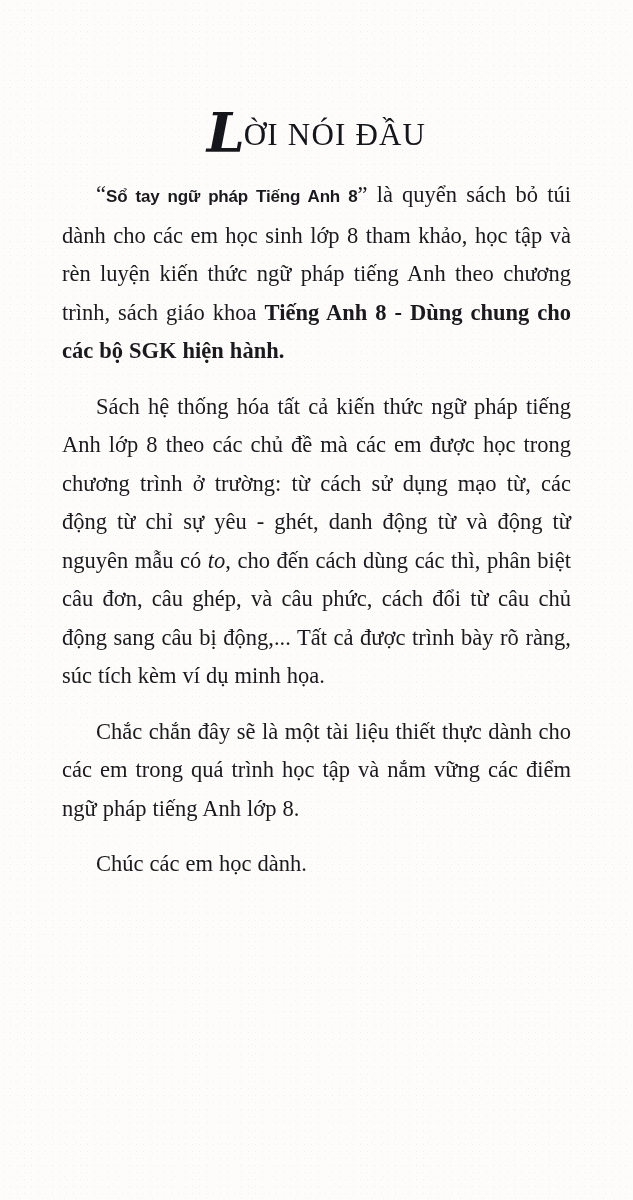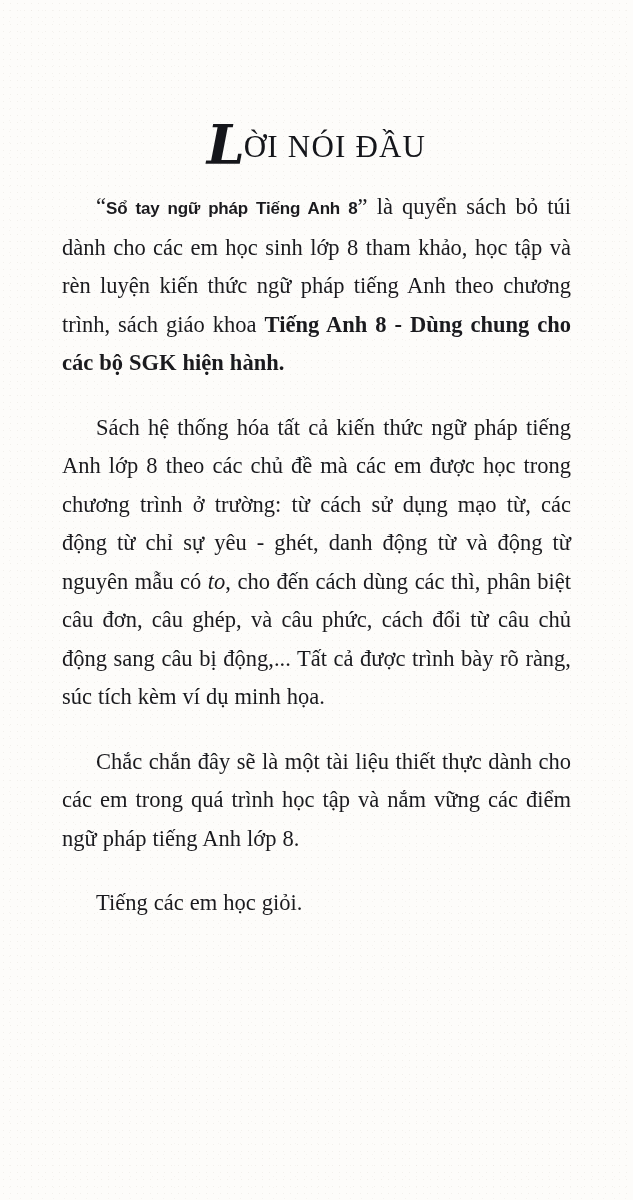--- a/index.html
+++ b/index.html
@@ -22,21 +22,21 @@
     pointer-events: none;
     background-image:
       radial-gradient(rgba(180,170,160,0.20) 0.6px, transparent 0.7px),
       radial-gradient(rgba(190,180,170,0.14) 0.5px, transparent 0.6px);
     background-size: 7px 7px, 11px 11px;
     background-position: 0 0, 4px 5px;
     opacity: 0.75;
   }
   .page {
     position: relative;
-    padding: 12px 62px;
+    padding: 0 62px;
     box-sizing: border-box;
     height: 100%;
   }
   .title {
     text-align: center;
     margin: 0;
     padding-top: 108px;
     font-family: "Liberation Serif", serif;
     font-size: 31px;
     font-weight: normal;
@@ -66,21 +66,21 @@
     line-height: 38.5px;
     text-align: justify;
     text-indent: 34px;
     color: #1a1a1e;
     word-spacing: 0.4px;
   }
   p.first-para {
     margin-top: 26px;
   }
   p.para + p.para {
-    margin-top: 26px;
+    margin-top: 17px;
   }
   .bold {
     font-weight: bold;
   }
   .bold-sans {
     font-family: "Liberation Sans", sans-serif;
     font-weight: bold;
     font-size: 17px;
     letter-spacing: -0.2px;
   }
@@ -119,18 +119,18 @@
     <p class="para">
       <span>Sách hệ thống hóa tất cả kiến thức ngữ pháp tiếng Anh lớp 8 theo các chủ đề mà các em được học trong chương trình ở trường: từ cách sử dụng mạo từ, các động từ chỉ sự yêu - ghét, danh động từ và động từ nguyên mẫu có </span><span class="italic">to</span><span>, cho đến cách dùng các thì, phân biệt câu đơn, câu ghép, và câu phức, cách đổi từ câu chủ động sang câu bị động,... Tất cả được trình bày rõ ràng, súc tích kèm ví dụ minh họa.</span>
     </p>
 
 
     <p class="para">
       <span>Chắc chắn đây sẽ là một tài liệu thiết thực dành cho các em trong quá trình học tập và nắm vững các điểm ngữ pháp tiếng Anh lớp 8.</span>
     </p>
 
     <p class="para closing">
-      <span>Tiếng các em học giỏi.</span>
+      <span>Chúc các em học dành.</span>
     </p>
 
 
   </div>
 </div>
 
 </body></html>

